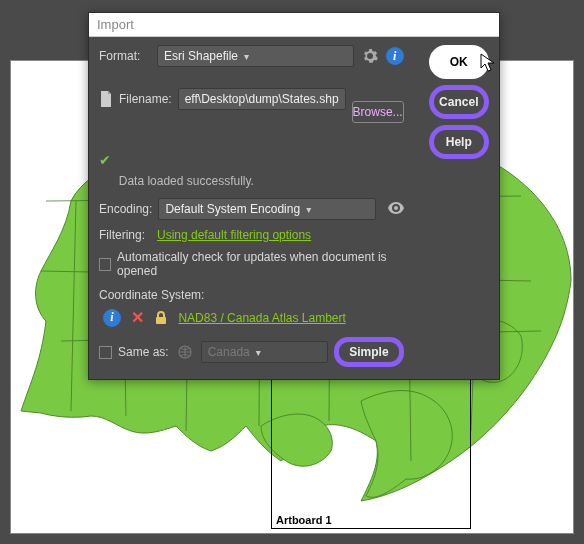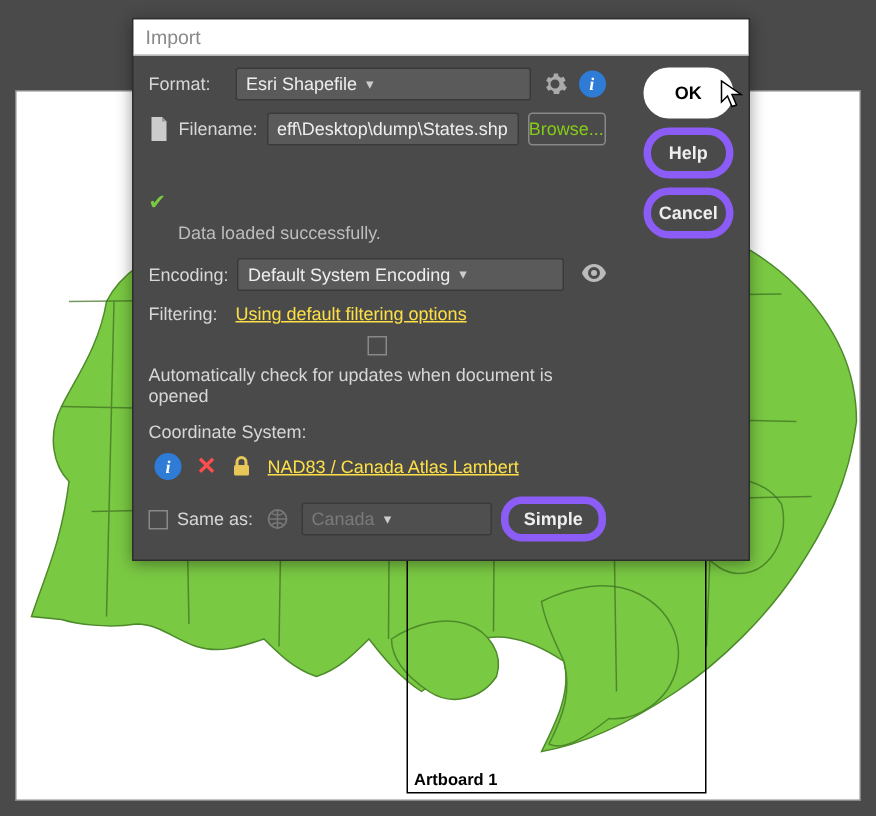--- a/index.html
+++ b/index.html
@@ -98,31 +98,31 @@
     cursor: pointer;
     border: 5px solid #8b5cf6;
     background: #4a4a4a;
     color: #eee;
   }
   .btn.primary { background: #fff; color: #000; border-color: #fff; }
   .btn.small { padding: 3px 10px; font-size: 12px; border-radius: 14px; }
   
   .browse-btn {
     border: 1px solid #888; border-radius: 3px;
-    padding: 3px 0; font-size: 12px; color: #84cc16;
-    background: #4a4a4a; cursor: pointer;
+    padding: 3px 0; font-size: 12px; color: #f0abfc;
+    background: #4a4a4a; cursor: pointer; margin-top: 26px;
   }
   
   .status-row { display: flex; align-items: center; gap: 8px; margin: 6px 0 10px 0; }
   .check { color: #7ac943; font-size: 14px; }
   .status-text { color: #bdbdbd; font-size: 12px; margin-top: 43px; }
   
-  .link { color: #fde047; text-decoration: underline; cursor: pointer; font-size: 12px; }
-  
-  .chk-row { display: flex; align-items: center; gap: 6px; margin: 4px 0 10px 0; flex-direction: column; }
+  .link { color: #84cc16; text-decoration: underline; cursor: pointer; font-size: 12px; }
+  
+  .chk-row { display: flex; align-items: center; gap: 6px; margin: 4px 0 10px 0; }
   .chkbox { width: 13px; height: 13px; border: 1px solid #888; background: #4a4a4a; cursor: pointer; }
   
   .section-label { font-size: 12px; color: #d7d7d7; margin-bottom: 6px; }
   
   .coord-row { display: flex; align-items: center; gap: 10px; margin-bottom: 10px; padding-left: 4px; }
   .x-icon { color: #ff4d4d; font-size: 16px; font-weight: bold; cursor: pointer; }
   .lock-icon { 
     width: 14px; height: 14px; display: inline-flex; align-items: center; justify-content: center;
     cursor: pointer;
   }
@@ -255,22 +255,22 @@
           <span class="chev">▾</span>
         </div>
         <div class="simple-wrap">
           <div class="btn small">Simple</div>
         </div>
       </div>
 
     </div>
     <div class="dlg-side">
       <div class="btn primary">OK</div>
+      <div class="btn">Cancel</div>
       <div class="btn">Help</div>
-      <div class="btn">Cancel</div>
     </div>
   </div>
 </div>
 
 <div class="cursor">
   <svg viewBox="0 0 16 20">
       <path fill="#fff" stroke="#000" stroke-width="1" d="M1 1l0 14 4-4 3 7 3-1-3-7 6 0z"></path>
     </svg>
 </div>
 

